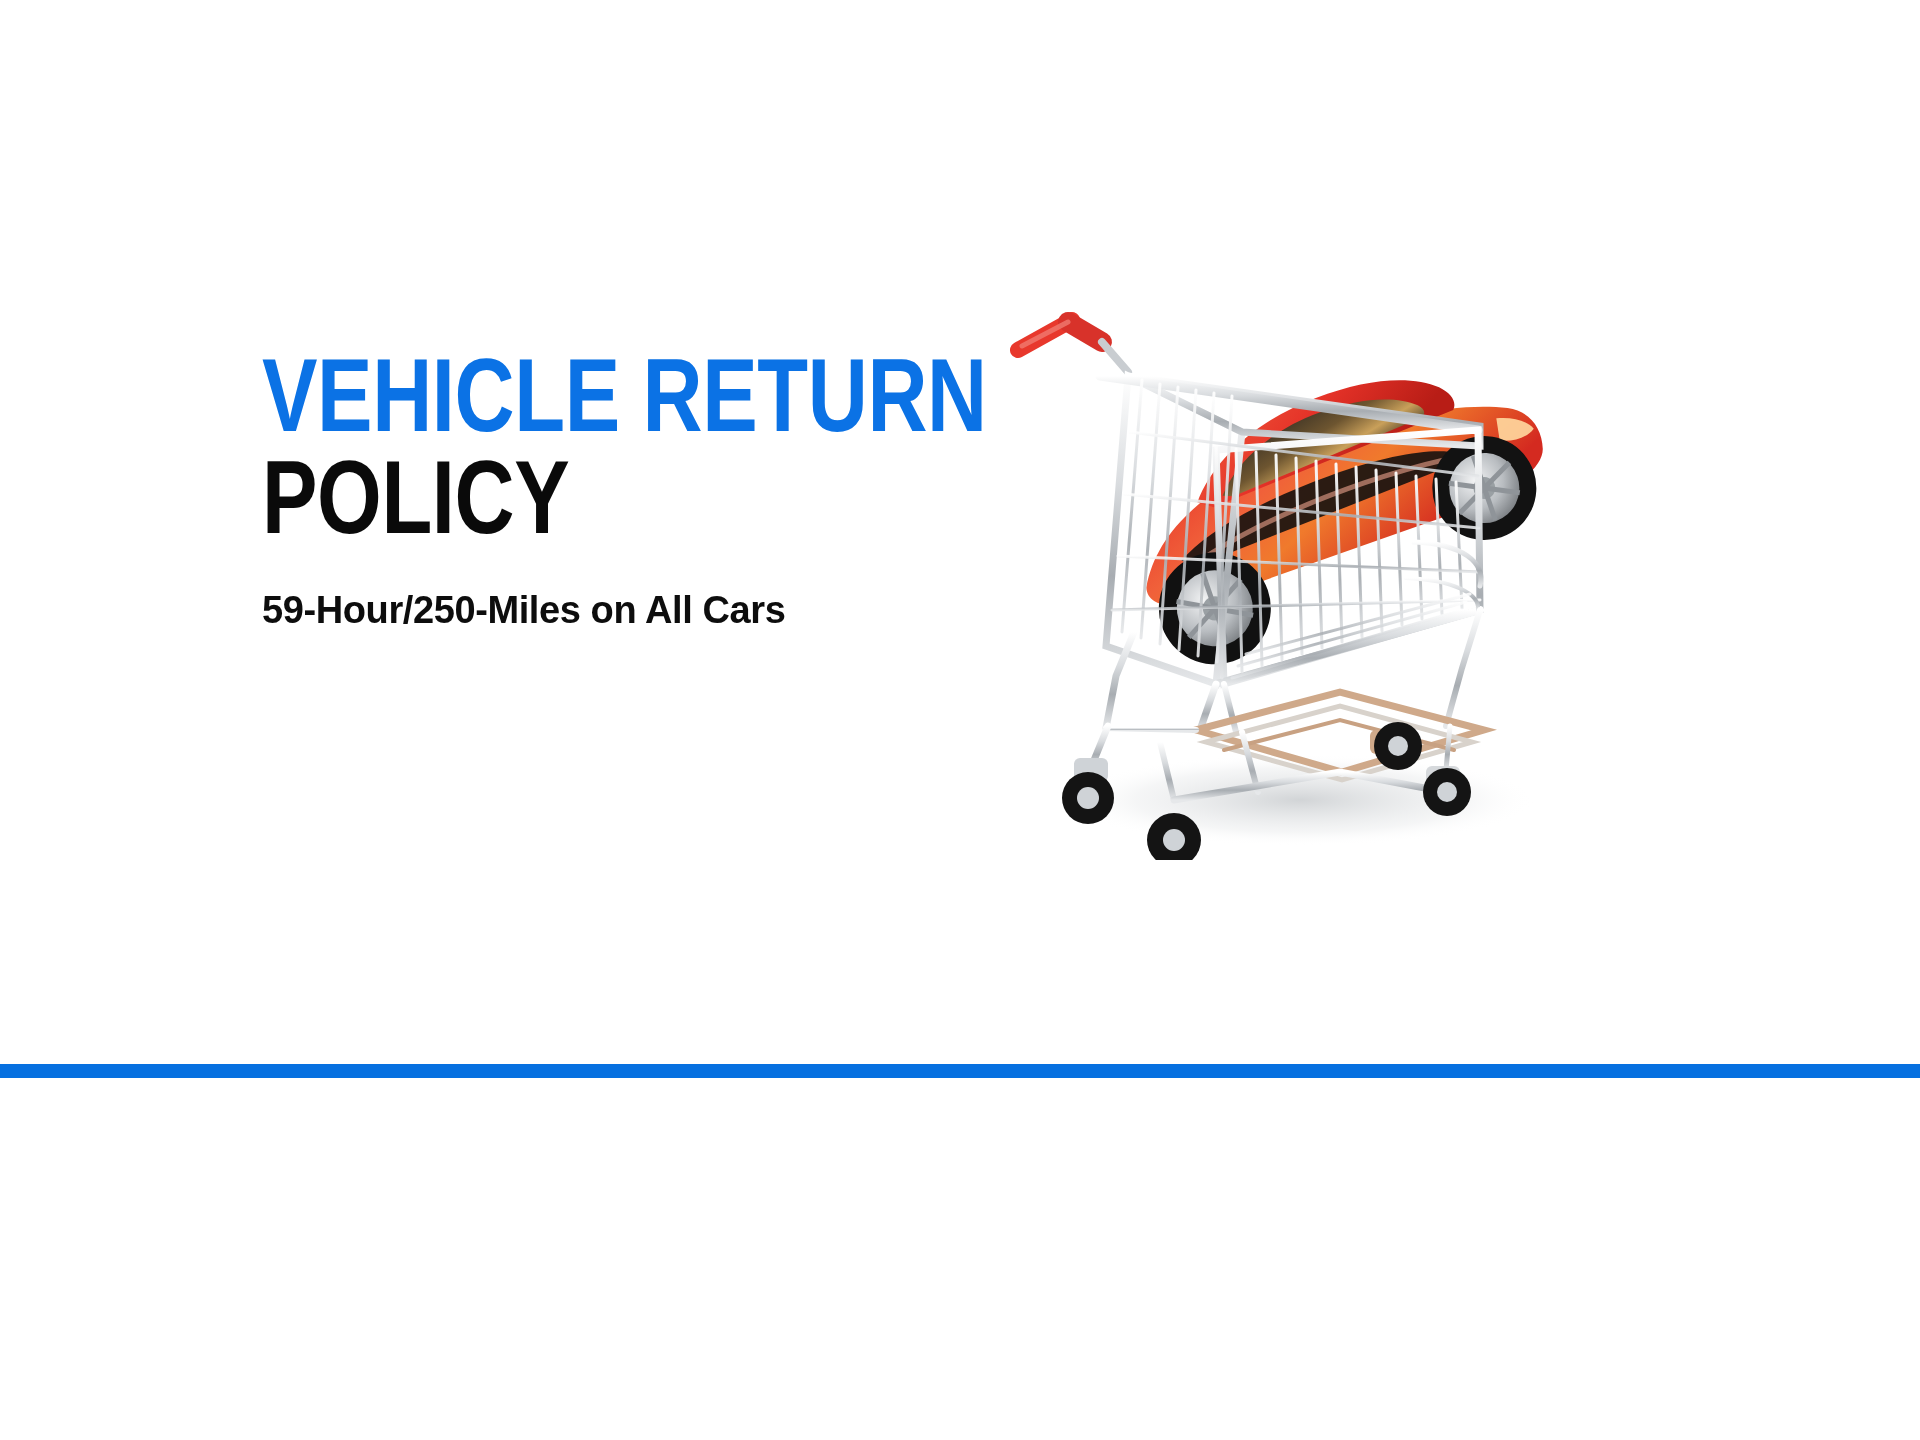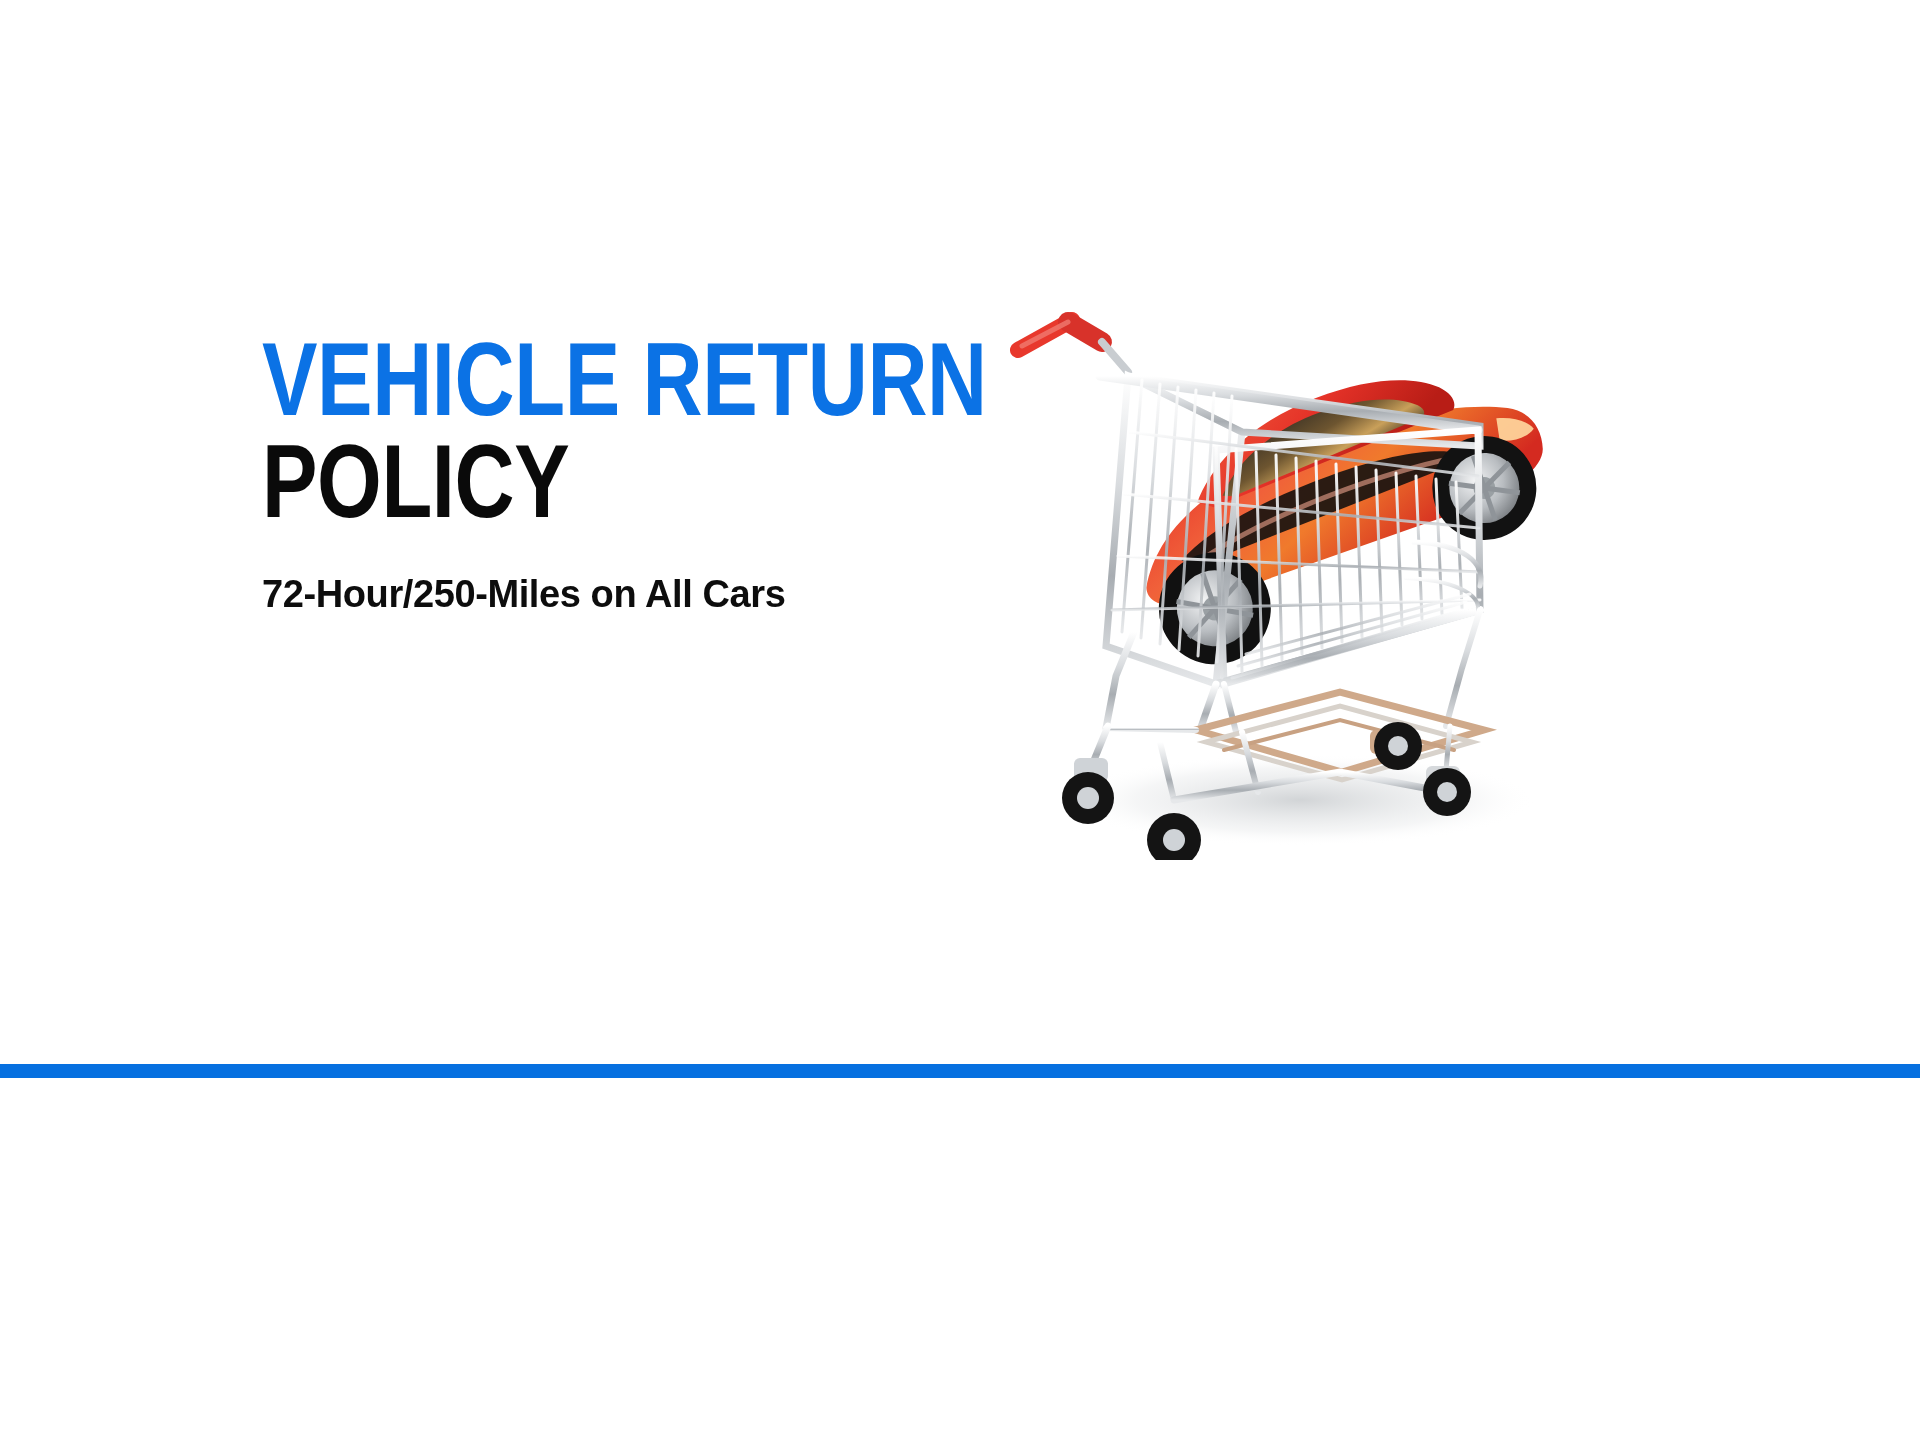--- a/index.html
+++ b/index.html
@@ -18,21 +18,21 @@
   .slide {
     position: absolute;
     inset: 0;
     background: #ffffff;
   }
 
   
   .copy-block {
     position: absolute;
     left: 262px;
-    top: 332px;
+    top: 348px;
     width: 700px;
   }
   .headline-line-1,
   .headline-line-2 {
     font-family: "Liberation Sans Narrow", "Liberation Sans", sans-serif;
     font-weight: 700;
     font-size: 104px;
     line-height: 0.92;
     letter-spacing: -0.5px;
     transform: scaleX(0.80);
@@ -85,21 +85,21 @@
   }
 </style>
 </head>
 <body>
 
 <div class="slide">
 
   <div class="copy-block">
     <div class="headline-line-1">VEHICLE RETURN</div>
     <div class="headline-line-2">POLICY</div>
-    <div class="subhead">72-Hour/250-Miles on All Cars</div>
+    <div class="subhead">59-Hour/250-Miles on All Cars</div>
   </div>
 
   <div class="hero">
     <svg viewBox="0 0 570 580" xmlns="http://www.w3.org/2000/svg" aria-hidden="true">
       <defs>
         <linearGradient id="carBody" x1="0" y1="0" x2="1" y2="0.6">
           <stop offset="0%" stop-color="#e8342a"></stop>
           <stop offset="35%" stop-color="#f0603a"></stop>
           <stop offset="60%" stop-color="#f07a2c"></stop>
           <stop offset="100%" stop-color="#d42a20"></stop>

